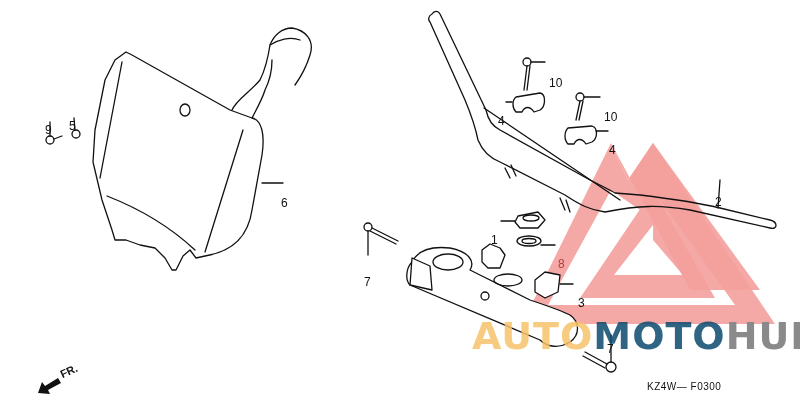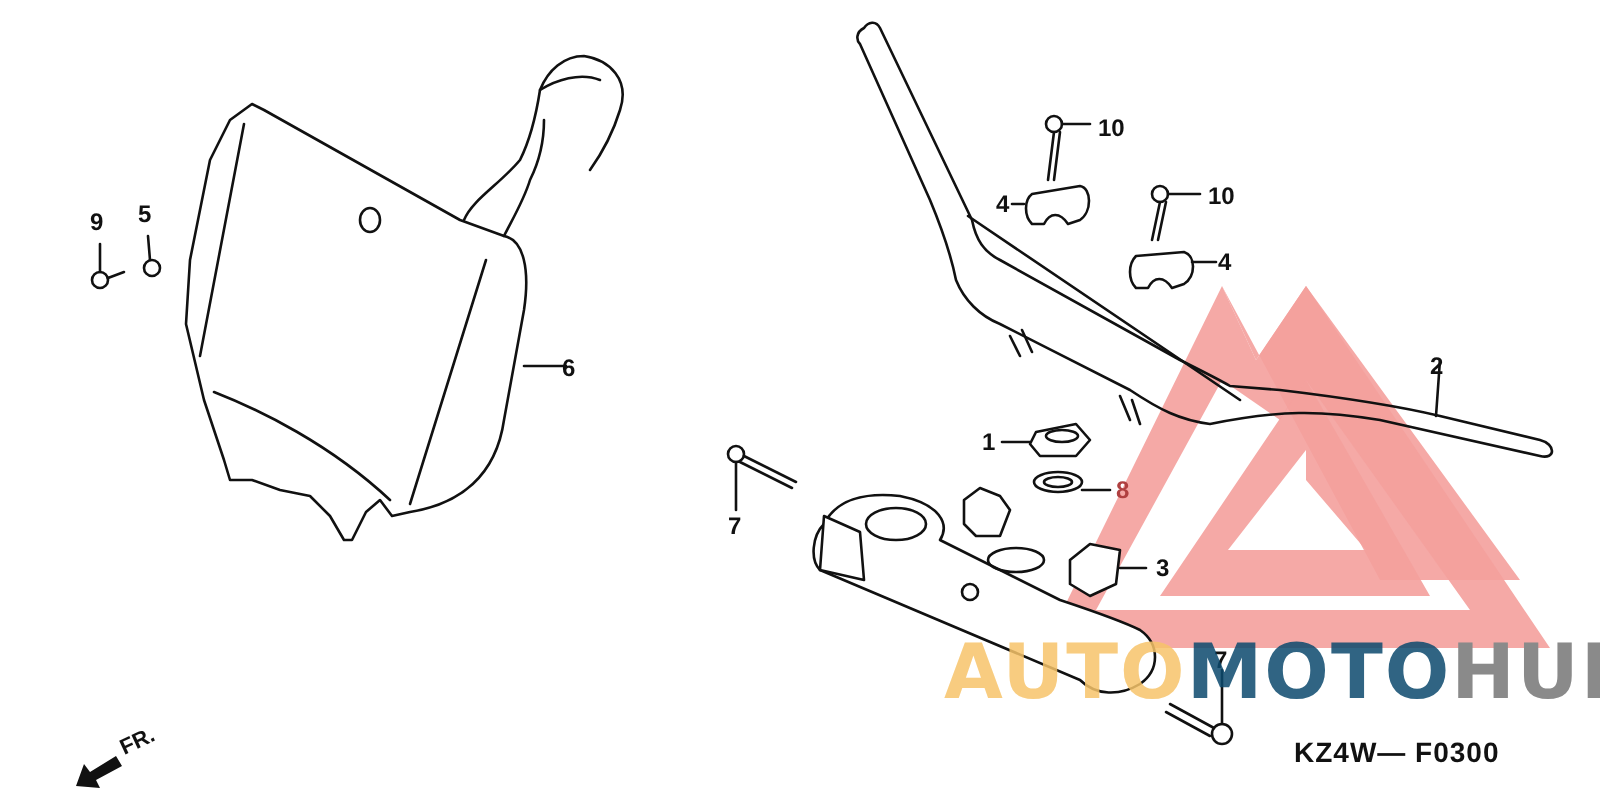--- a/index.html
+++ b/index.html
@@ -1,20 +1,20 @@
 <!DOCTYPE html>
 <html><head>
 <meta charset="utf-8">
 <style>
   html,body{margin:0;padding:0;background:#ffffff;}
   body{width:800px;height:400px;position:relative;overflow:hidden;font-family:"Liberation Sans",sans-serif;}
   #canvas{position:absolute;left:0;top:0;width:800px;height:400px;}
-  .callout{position:absolute;font-family:"Liberation Sans",sans-serif;font-size:12px;font-weight:bold;color:#111;line-height:12px;}
+  .callout{position:absolute;font-family:"Liberation Sans",sans-serif;font-size:12px;font-weight:normal;color:#111;line-height:12px;margin-top:19px;}
   .callout.red{color:#b04040;}
-  .code{position:absolute;left:647px;top:368px;font-family:"Liberation Sans",sans-serif;font-size:14px;font-weight:bold;color:#111;letter-spacing:0.5px;}
+  .code{position:absolute;left:647px;top:381px;font-family:"Liberation Sans",sans-serif;font-size:10px;font-weight:normal;color:#111;letter-spacing:0.5px;}
   .fr{position:absolute;left:60px;top:365px;font-family:"Liberation Sans",sans-serif;font-size:11px;font-weight:bold;color:#111;transform:rotate(-25deg);}
   .brand{position:absolute;left:472px;top:316px;font-family:"DejaVu Sans",sans-serif;font-weight:bold;font-size:38px;letter-spacing:1px;line-height:40px;white-space:nowrap;}
   .brand .a{color:#f7c46a;opacity:0.85;}
   .brand .b{color:#0c4a6e;opacity:0.85;}
   .brand .c{color:#8a8a8a;}
 </style>
 </head>
 <body>
 
 <svg id="canvas" viewBox="0 0 800 400" xmlns="http://www.w3.org/2000/svg">

